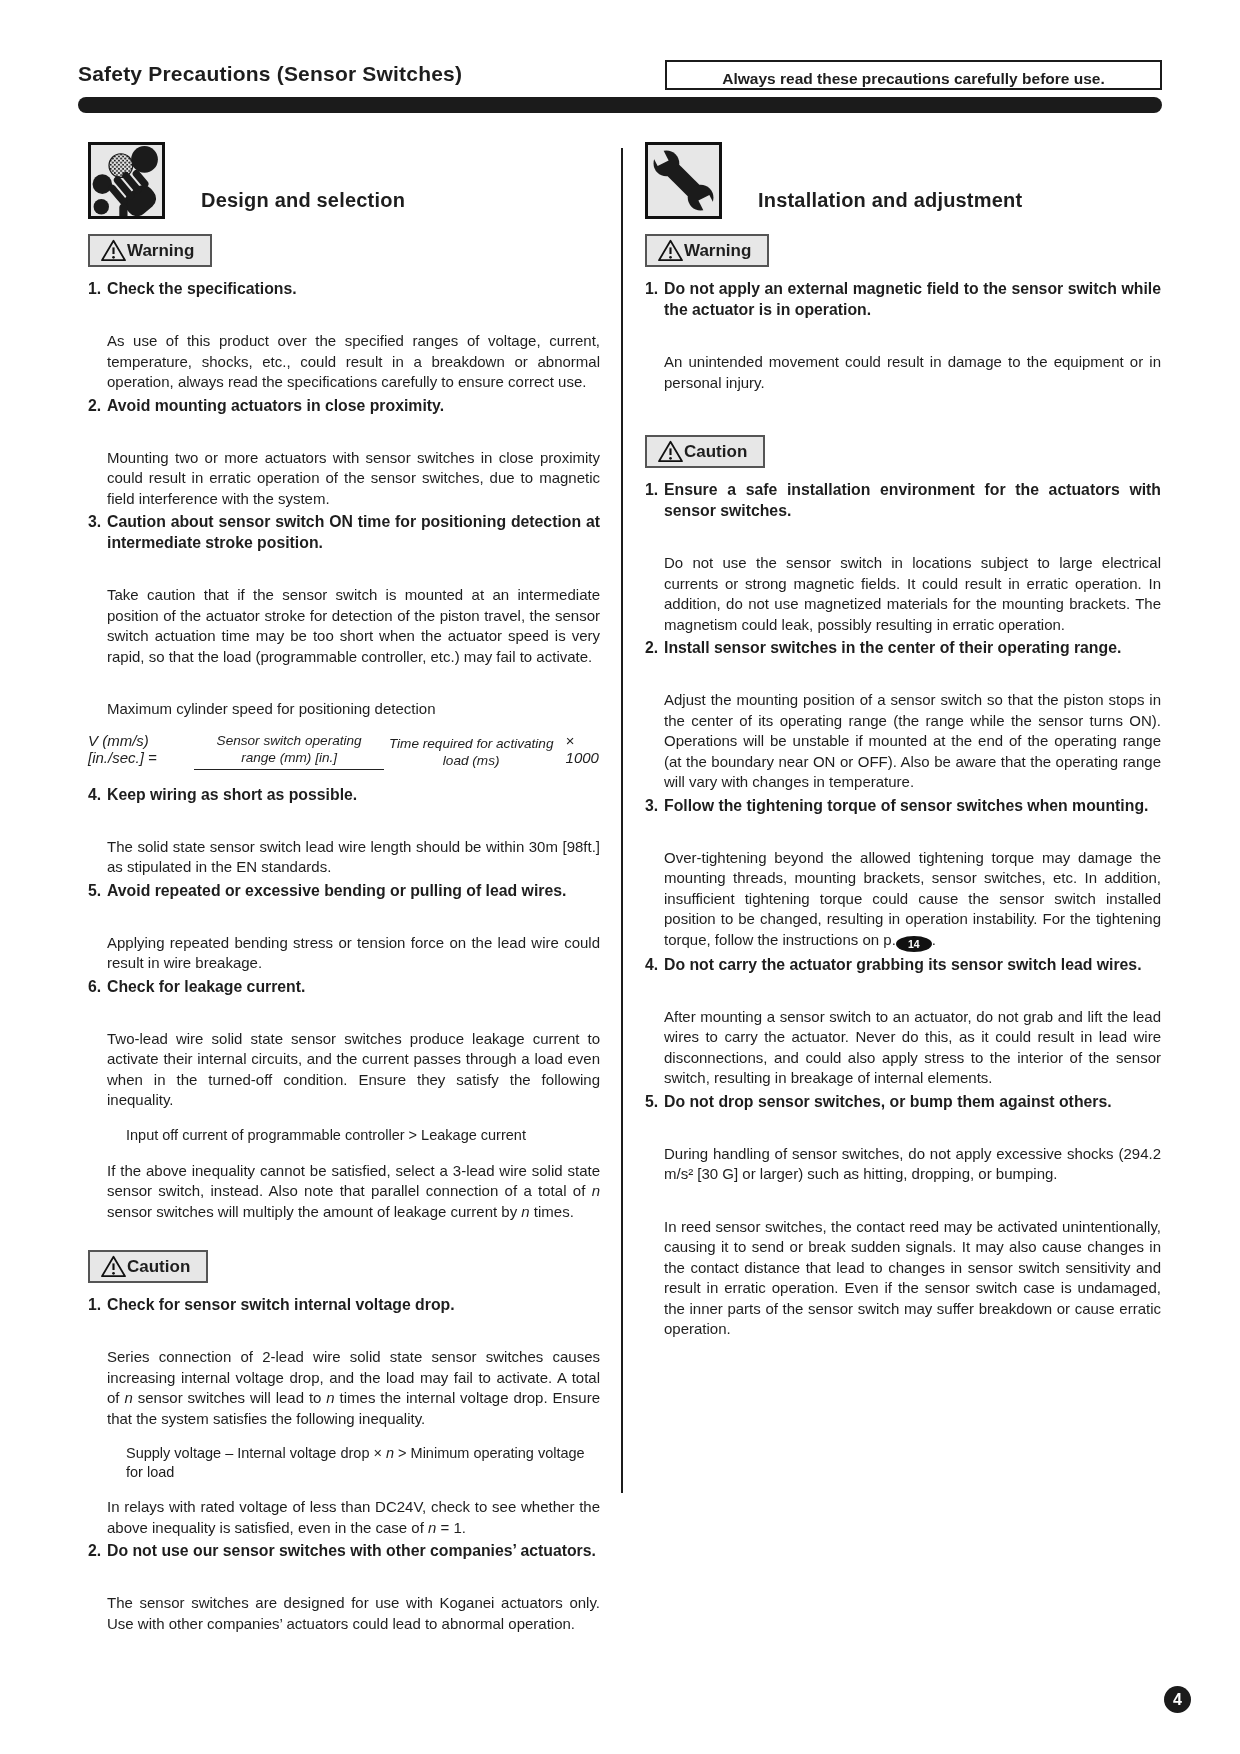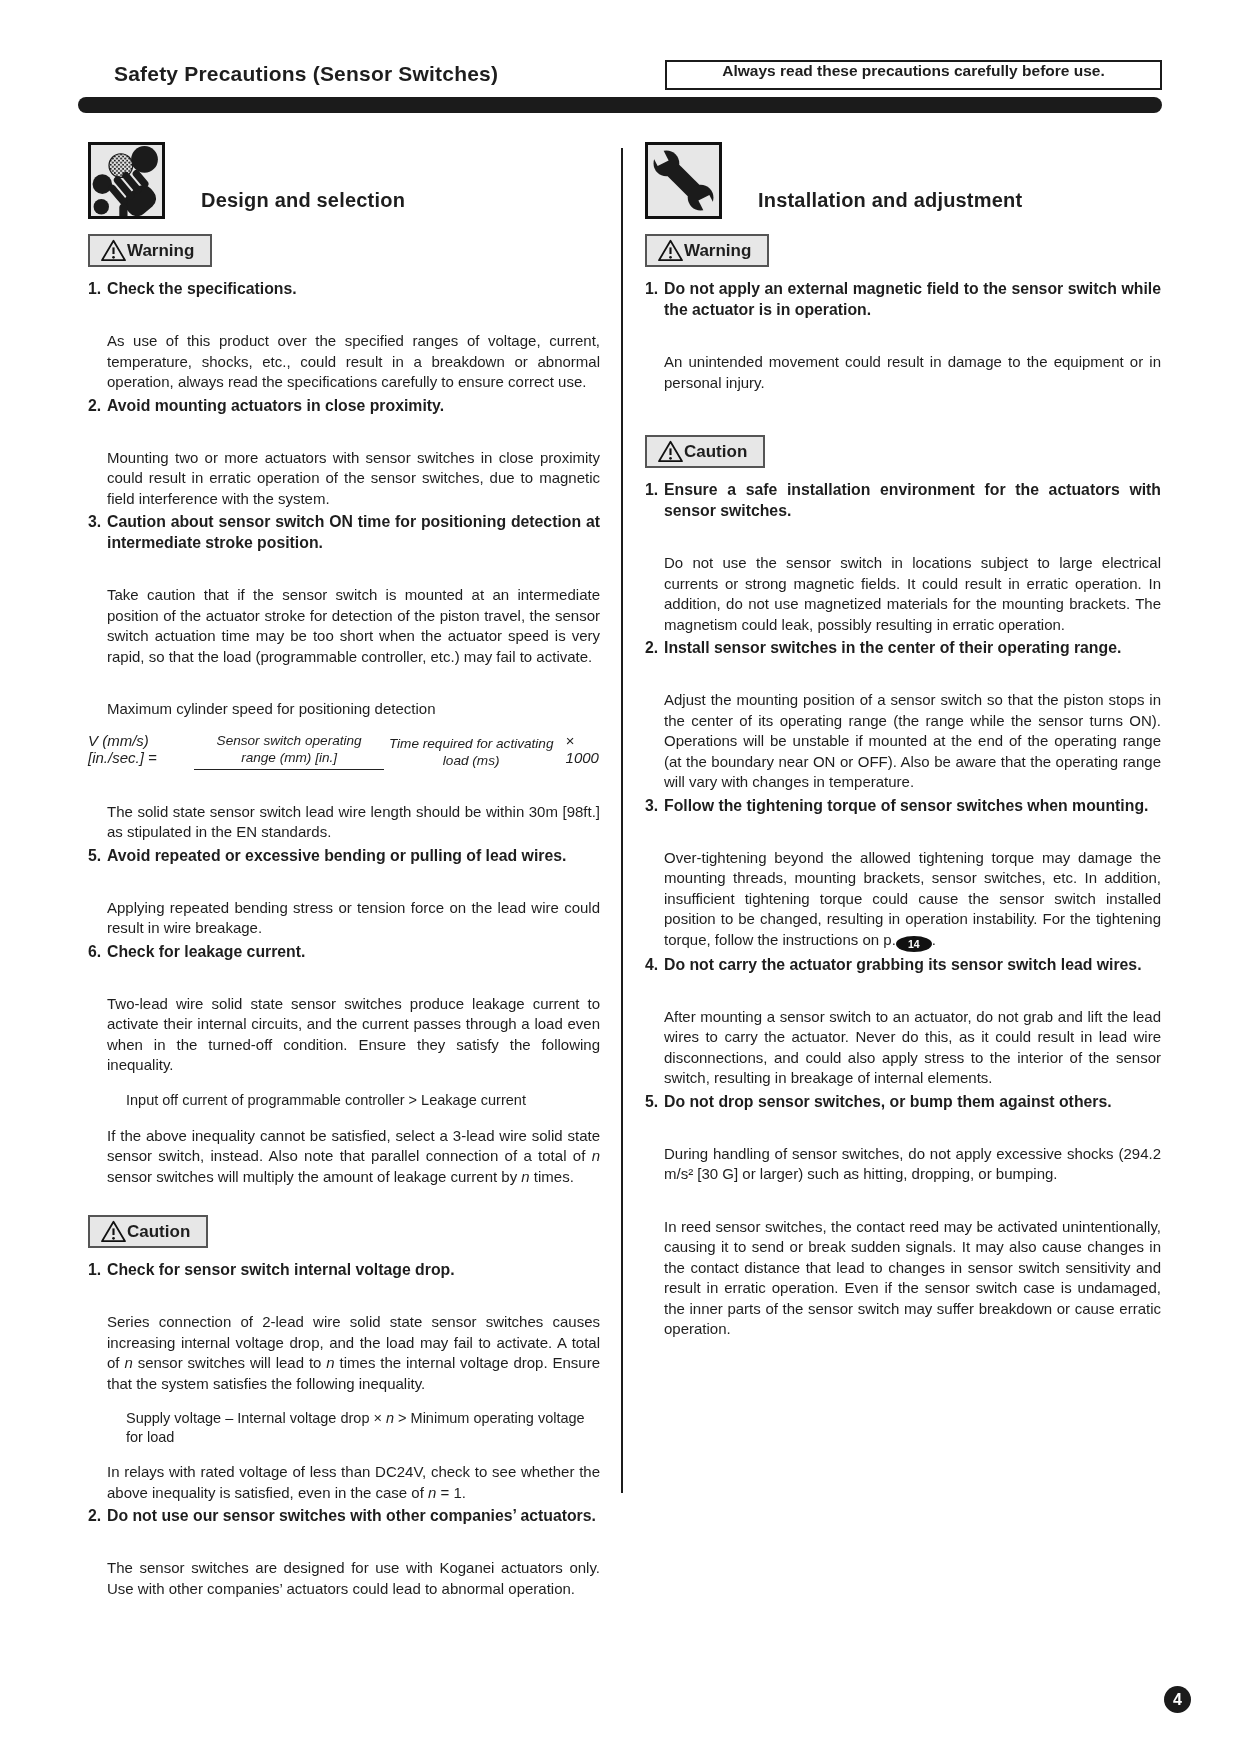--- a/index.html
+++ b/index.html
@@ -2,24 +2,24 @@
 <html><head>
 <meta charset="utf-8">
 <style>
   html,body { margin:0; padding:0; background:#fff; }
   .page {
     position:relative; width:1240px; height:1754px; background:#ffffff;
     font-family:"Liberation Sans","DejaVu Sans",sans-serif; color:#1e1e1e;
     overflow:hidden;
   }
   
-  .header-title { position:absolute; left:78px; top:62px; font-size:21px; font-weight:bold; letter-spacing:0.2px;margin-left:36px; }
+  .header-title { position:absolute; left:78px; top:62px; font-size:21px; font-weight:bold; letter-spacing:0.2px; }
   .notice-box {
     position:absolute; left:665px; top:60px; width:497px; height:30px; box-sizing:border-box;
-    border:2px solid #1b1b1b; display:flex; align-items:flex-start; justify-content:center;
+    border:2px solid #1b1b1b; display:flex; align-items:flex-end; justify-content:center;
     font-size:15.5px; font-weight:bold; background:#fff;
   }
   .black-bar { position:absolute; left:78px; top:97px; width:1084px; height:16px; background:#1b1b1b; border-radius:9px; }
   
   .col { position:absolute; top:142px; }
   .col-left  { left:88px;  width:512px; }
   .col-right { left:645px; width:516px; }
   .col-divider { position:absolute; left:621px; top:148px; width:2px; height:1345px; background:#1c1c1c; }
   
   .section-header { display:flex; align-items:flex-end; margin-bottom:13px; }
@@ -143,20 +143,21 @@
       <span>V (mm/s) [in./sec.] =</span>
       <span class="formula-frac">
         <span class="fnum">Sensor switch operating range (mm) [in.]</span>
         <span class="fden">Time required for activating load (ms)</span>
       </span>
       <span>× 1000</span>
     </div>
 
     
     <div class="item">
+      <div class="item-heading"><span class="num">4.</span><span>Keep wiring as short as possible.</span></div>
       <div class="item-body">The solid state sensor switch lead wire length should be within 30m [98ft.] as stipulated in the EN standards.</div>
     </div>
 
     
     <div class="item">
       <div class="item-heading"><span class="num">5.</span><span>Avoid repeated or excessive bending or pulling of lead wires.</span></div>
       <div class="item-body">Applying repeated bending stress or tension force on the lead wire could result in wire breakage.</div>
     </div>
 
     

